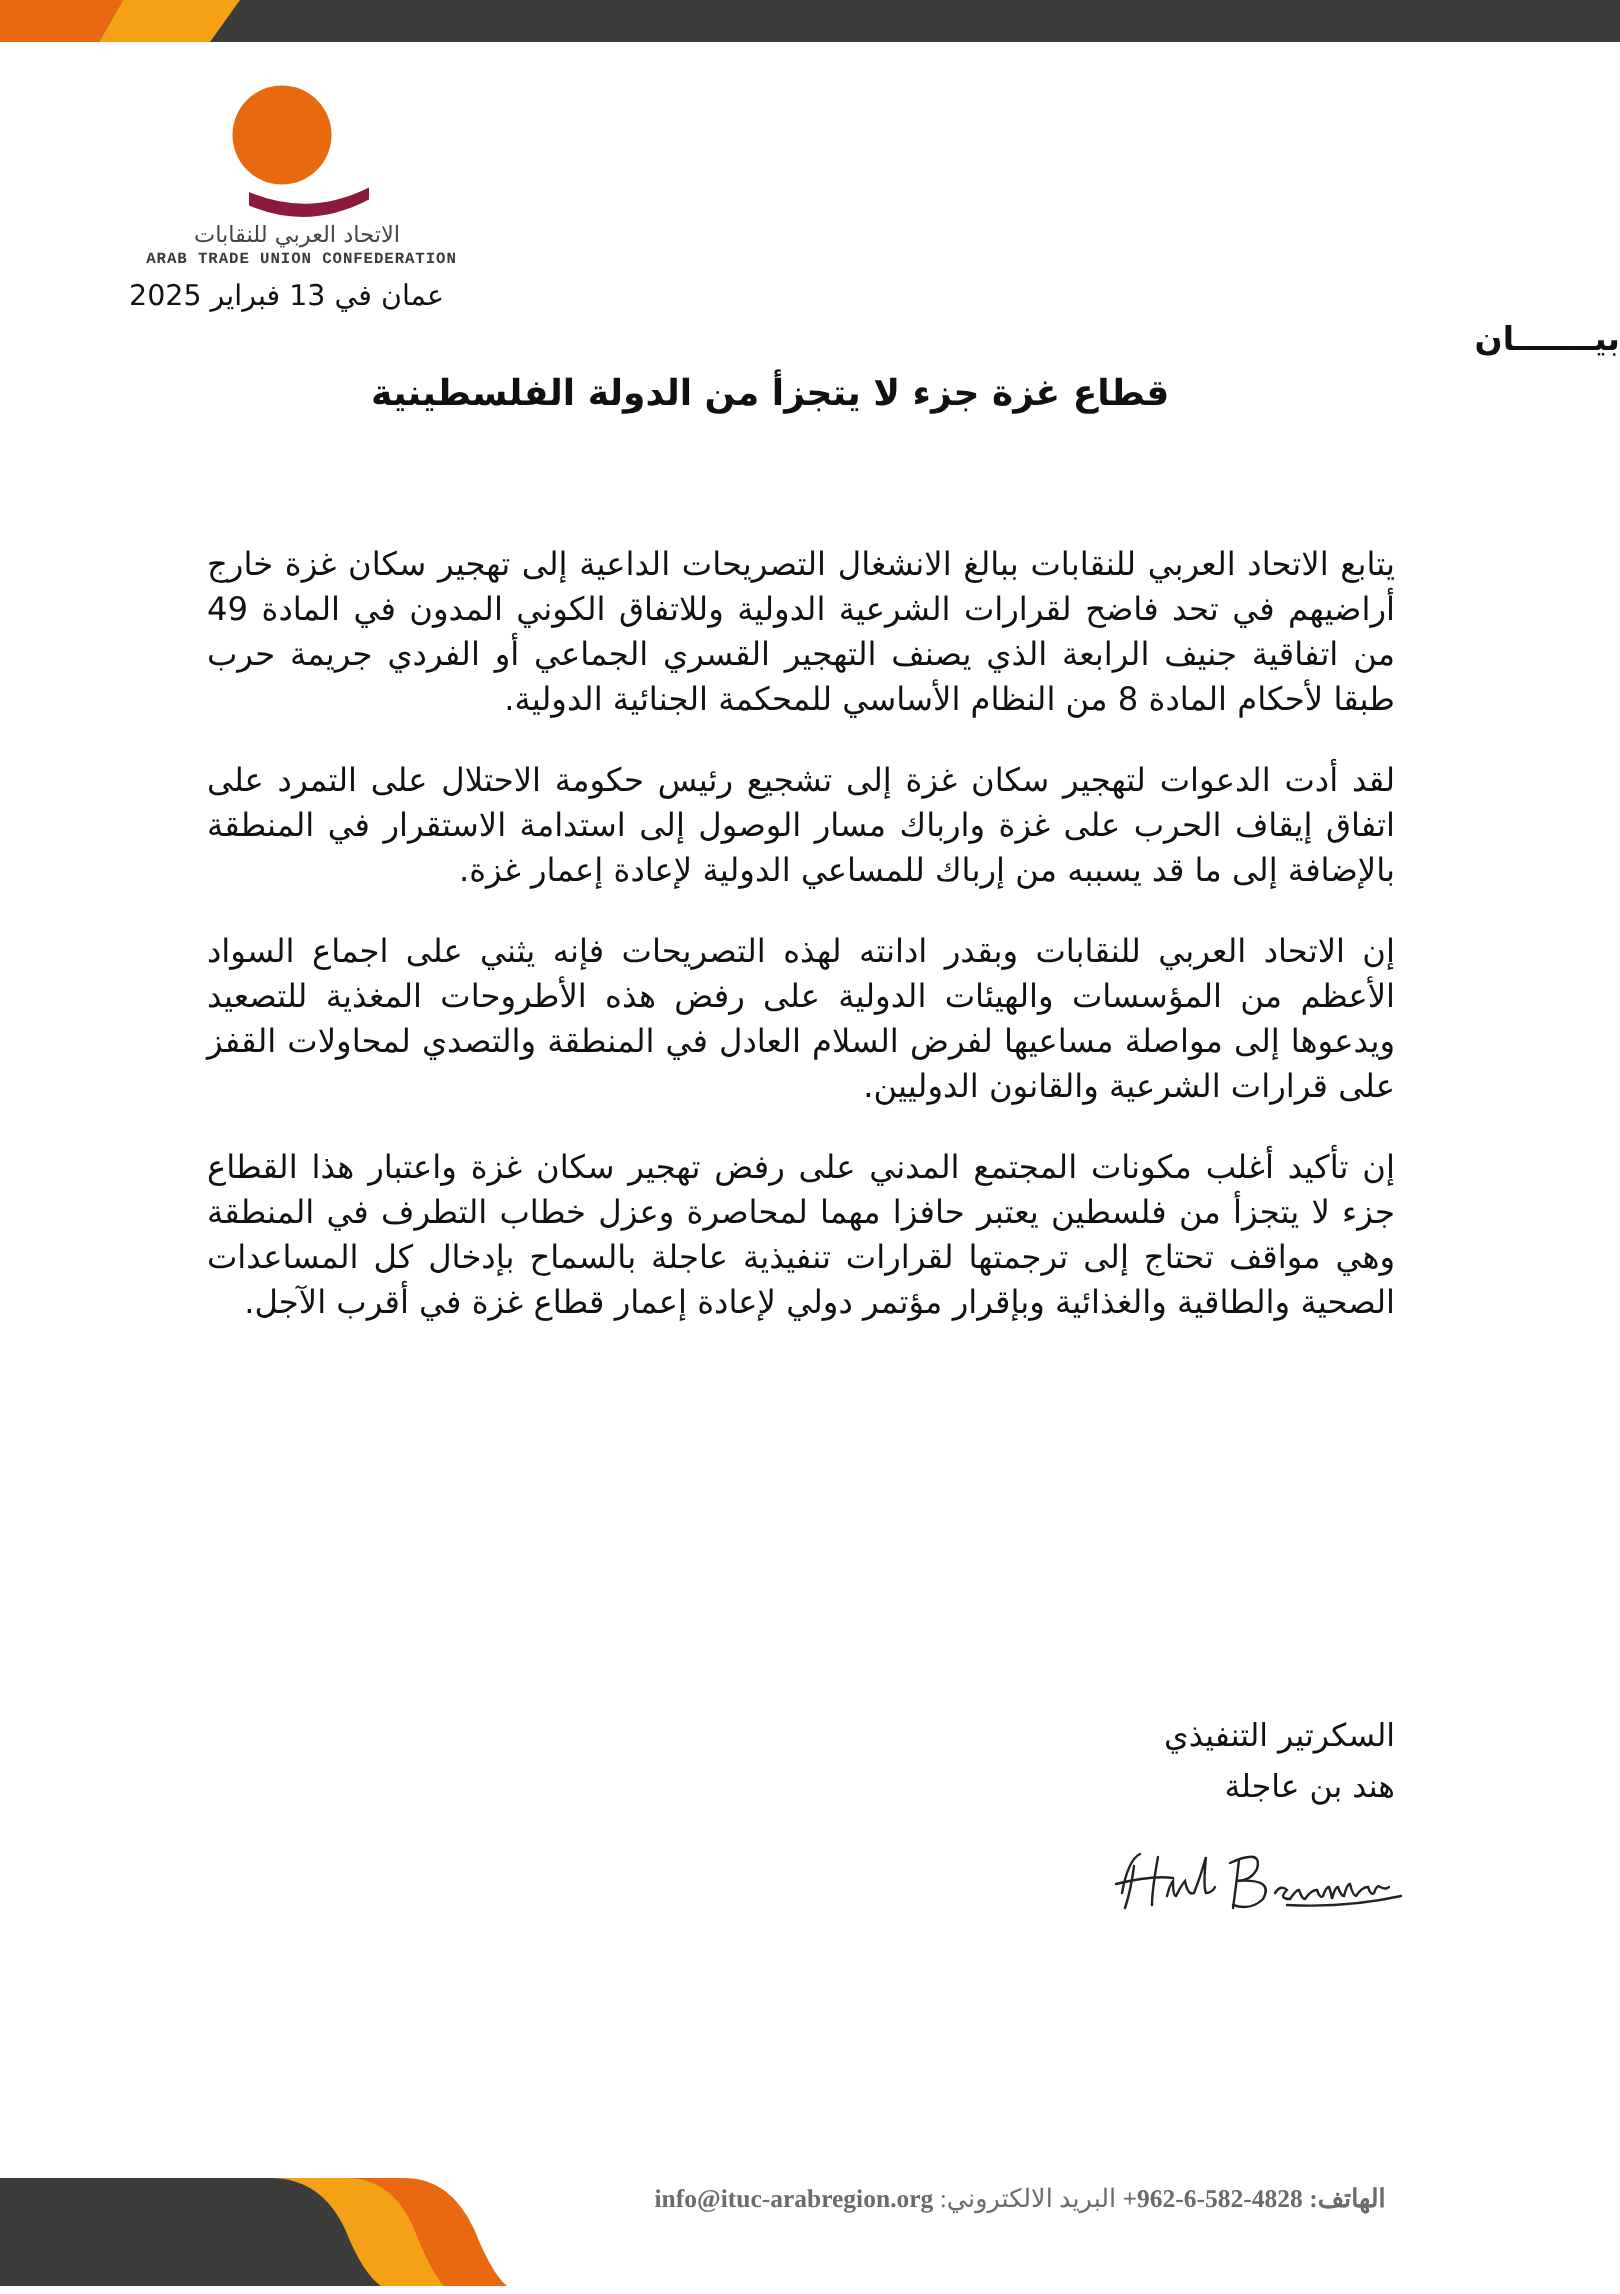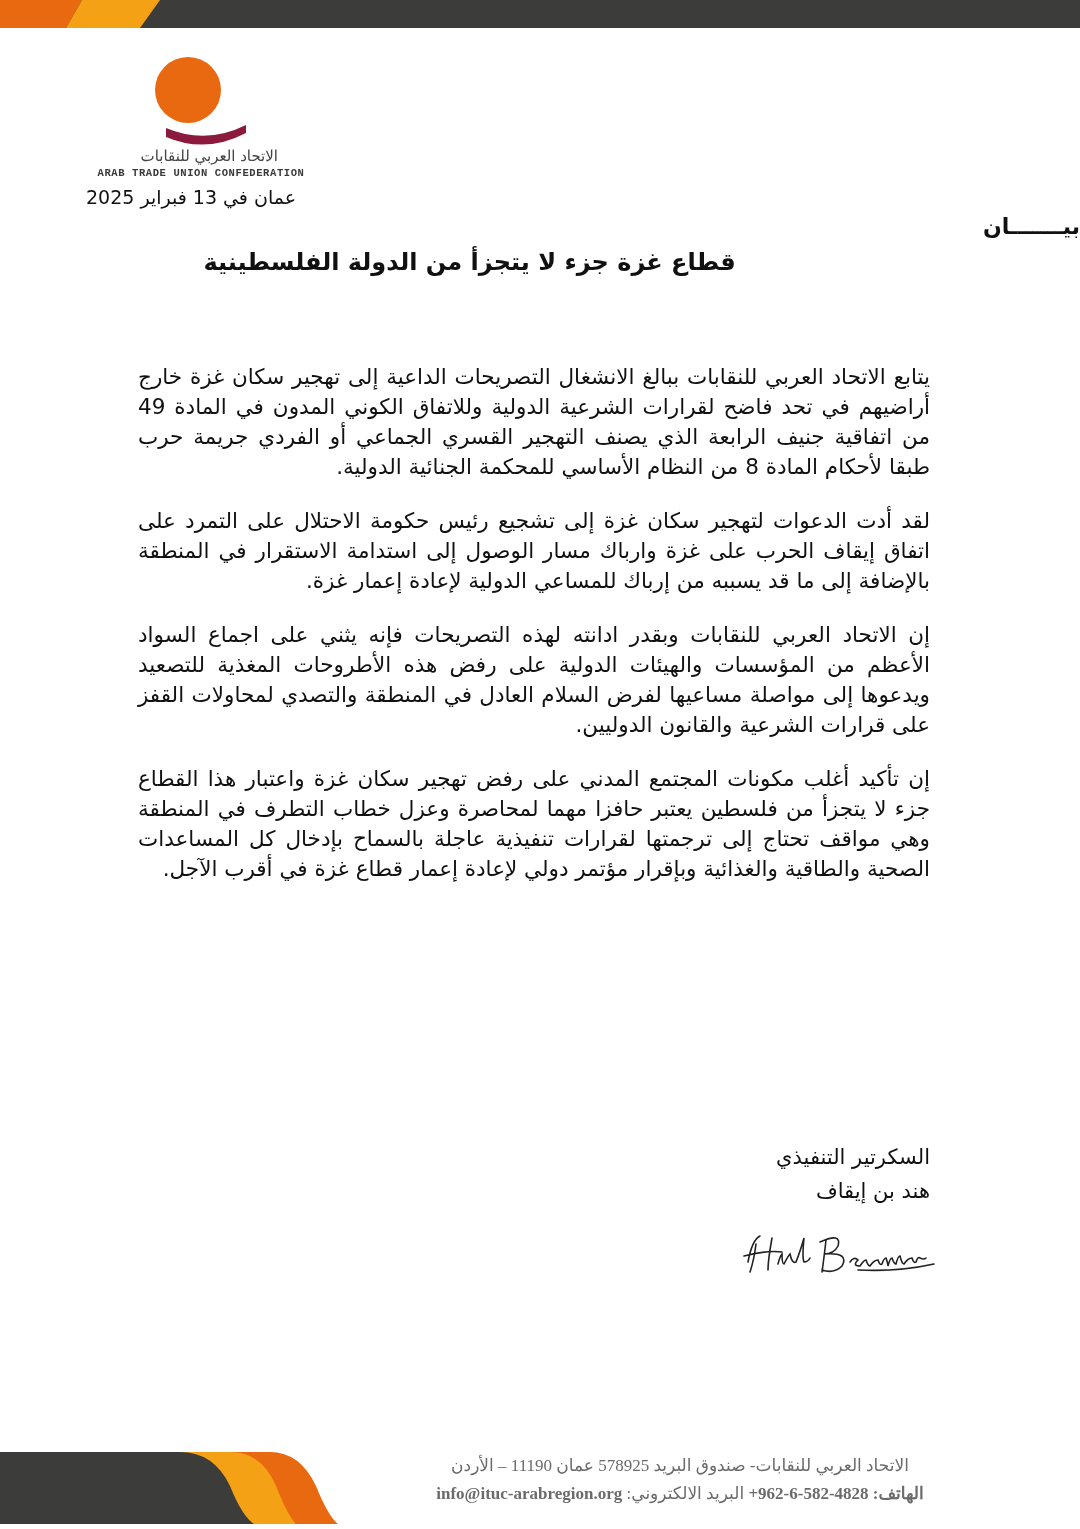--- a/index.html
+++ b/index.html
@@ -1,30 +1,30 @@
 <!DOCTYPE html>
 <html><head>
 <meta charset="utf-8">
 <style>
   html, body { margin:0; padding:0; background:#ffffff; }
   body { width:1080px; height:1529px; position:relative; overflow:hidden;
          font-family:"DejaVu Sans", sans-serif; color:#111; }
   .top-bar { position:absolute; left:0; top:0; width:1080px; height:28px; }
   .logo { position:absolute; left:90px; top:55px; width:220px; height:130px; }
-  .logo-ar { position:absolute; left:118px; top:147px; width:160px; 
+  .logo-ar { position:absolute; left:118px; top:147px; width:160px; text-align:center;
              font-family:"DejaVu Serif", serif; font-size:15px; color:#444; direction:rtl; }
   .logo-en { position:absolute; left:96px; top:167px; width:210px; text-align:center;
              font-family:Liberation Mono, monospace; font-weight:bold; font-size:10.5px;
              letter-spacing:0.6px; color:#3a3a3a; }
   .date { position:absolute; left:86px; top:186px; font-size:19px; direction:rtl; color:#111;
           font-family:"DejaVu Sans", sans-serif; }
   .title-1 { position:absolute; left:0; width:1080px; top:214px; 
              font-weight:bold; font-size:22px; direction:rtl; }
   .title-2 { position:absolute; left:0; width:939px; top:248px; text-align:center;
-             font-weight:bold; font-size:24px; direction:rtl; }
+             font-weight:bold; font-size:24px; direction:rtl;padding-left:44px; }
   .body { position:absolute; left:138px; width:792px; top:362px; direction:rtl; text-align:justify;
           font-family:"DejaVu Sans", sans-serif; font-size:21.5px; line-height:30px; }
   .body p { margin:0 0 24px 0; text-align-last:right; }
   .sig { position:absolute; right:150px; top:1140px; direction:rtl; text-align:right;
          font-weight:normal; font-size:21px; line-height:34px; }
   .signature { position:absolute; left:738px; top:1230px; width:200px; height:48px; }
   .footer-shape { position:absolute; left:0; top:1446px; width:340px; height:83px; }
   .footer-text { position:absolute; left:380px; width:600px; top:1452px; text-align:center;
                  direction:rtl; font-family:"Liberation Serif", serif; color:#6b6b6b; font-size:17px;
                  line-height:28px; }
@@ -55,38 +55,37 @@
 
 <div class="body">
   <p>يتابع الاتحاد العربي للنقابات ببالغ الانشغال التصريحات الداعية إلى تهجير سكان غزة خارج أراضيهم في تحد فاضح لقرارات الشرعية الدولية وللاتفاق الكوني المدون في المادة 49 من اتفاقية جنيف الرابعة الذي يصنف التهجير القسري الجماعي أو الفردي جريمة حرب طبقا لأحكام المادة 8 من النظام الأساسي للمحكمة الجنائية الدولية.</p>
   <p>لقد أدت الدعوات لتهجير سكان غزة إلى تشجيع رئيس حكومة الاحتلال على التمرد على اتفاق إيقاف الحرب على غزة وارباك مسار الوصول إلى استدامة الاستقرار في المنطقة بالإضافة إلى ما قد يسببه من إرباك للمساعي الدولية لإعادة إعمار غزة.</p>
   <p>إن الاتحاد العربي للنقابات وبقدر ادانته لهذه التصريحات فإنه يثني على اجماع السواد الأعظم من المؤسسات والهيئات الدولية على رفض هذه الأطروحات المغذية للتصعيد ويدعوها إلى مواصلة مساعيها لفرض السلام العادل في المنطقة والتصدي لمحاولات القفز على قرارات الشرعية والقانون الدوليين.</p>
   <p>إن تأكيد أغلب مكونات المجتمع المدني على رفض تهجير سكان غزة واعتبار هذا القطاع جزء لا يتجزأ من فلسطين يعتبر حافزا مهما لمحاصرة وعزل خطاب التطرف في المنطقة وهي مواقف تحتاج إلى ترجمتها لقرارات تنفيذية عاجلة بالسماح بإدخال كل المساعدات الصحية والطاقية والغذائية وبإقرار مؤتمر دولي لإعادة إعمار قطاع غزة في أقرب الآجل.</p>
 </div>
 
 <div class="sig">
   <div>السكرتير التنفيذي</div>
-  <div>هند بن إيقاف</div>
+  <div>هند بن عاجلة</div>
 </div>
 <svg class="signature" viewBox="0 0 200 48">
   <g fill="none" stroke="#222" stroke-width="1.6" stroke-linecap="round">
     <path d="M10,32 Q14,10 22,6 M18,14 Q16,30 12,42 M6,26 Q30,20 44,22 M34,8 Q30,30 30,40"></path>
     <path d="M40,34 q2,-8 4,-10 q0,10 2,10 q4,-8 6,-10 q2,10 6,8 q4,-10 8,-24 q-2,20 0,24 q4,0 6,-4"></path>
     <path d="M82,12 Q104,2 100,16 Q96,24 86,24 Q112,22 104,36 Q96,44 84,40 M88,10 Q86,28 84,42"></path>
     <path d="M112,32 q4,-6 8,-2 q-6,6 2,6 q4,-6 6,-6 q2,6 4,6 q4,-6 8,-6 q2,6 4,4 q2,-6 4,-6 q2,6 2,8 q2,-8 4,-8 q2,6 4,6 q2,-8 4,-8 q2,8 4,8 q4,-6 8,-6 q2,6 4,4 q2,-6 4,-4 q4,2 6,0"></path>
     <path d="M120,40 Q160,42 196,34"></path>
   </g>
 </svg>
 
 <svg class="footer-shape" viewBox="0 0 340 83" preserveAspectRatio="none">
   <path d="M0,6 L270,6 Q300,6 316,40 Q328,70 338,78 L0,78 Z" fill="#E8690F"></path>
   <path d="M0,6 L230,6 Q262,6 276,40 Q288,70 296,78 L0,78 Z" fill="#F4A115"></path>
   <path d="M0,6 L180,6 Q214,6 230,40 Q242,70 254,78 L0,78 Z" fill="#3C3C3B"></path>
 </svg>
 <div class="footer-text">
-  <div>الاتحاد العربي للنقابات- صندوق البريد 578925 عمان 11190 – الأردن</div>
   <div>
     <b><span>الهاتف:</span>
     <span dir="ltr">+962-6-582-4828</span></b>
     <span>البريد الالكتروني:</span>
     <b><span dir="ltr">info@ituc-arabregion.org</span></b>
   </div>
 </div>
 
 </body></html>

